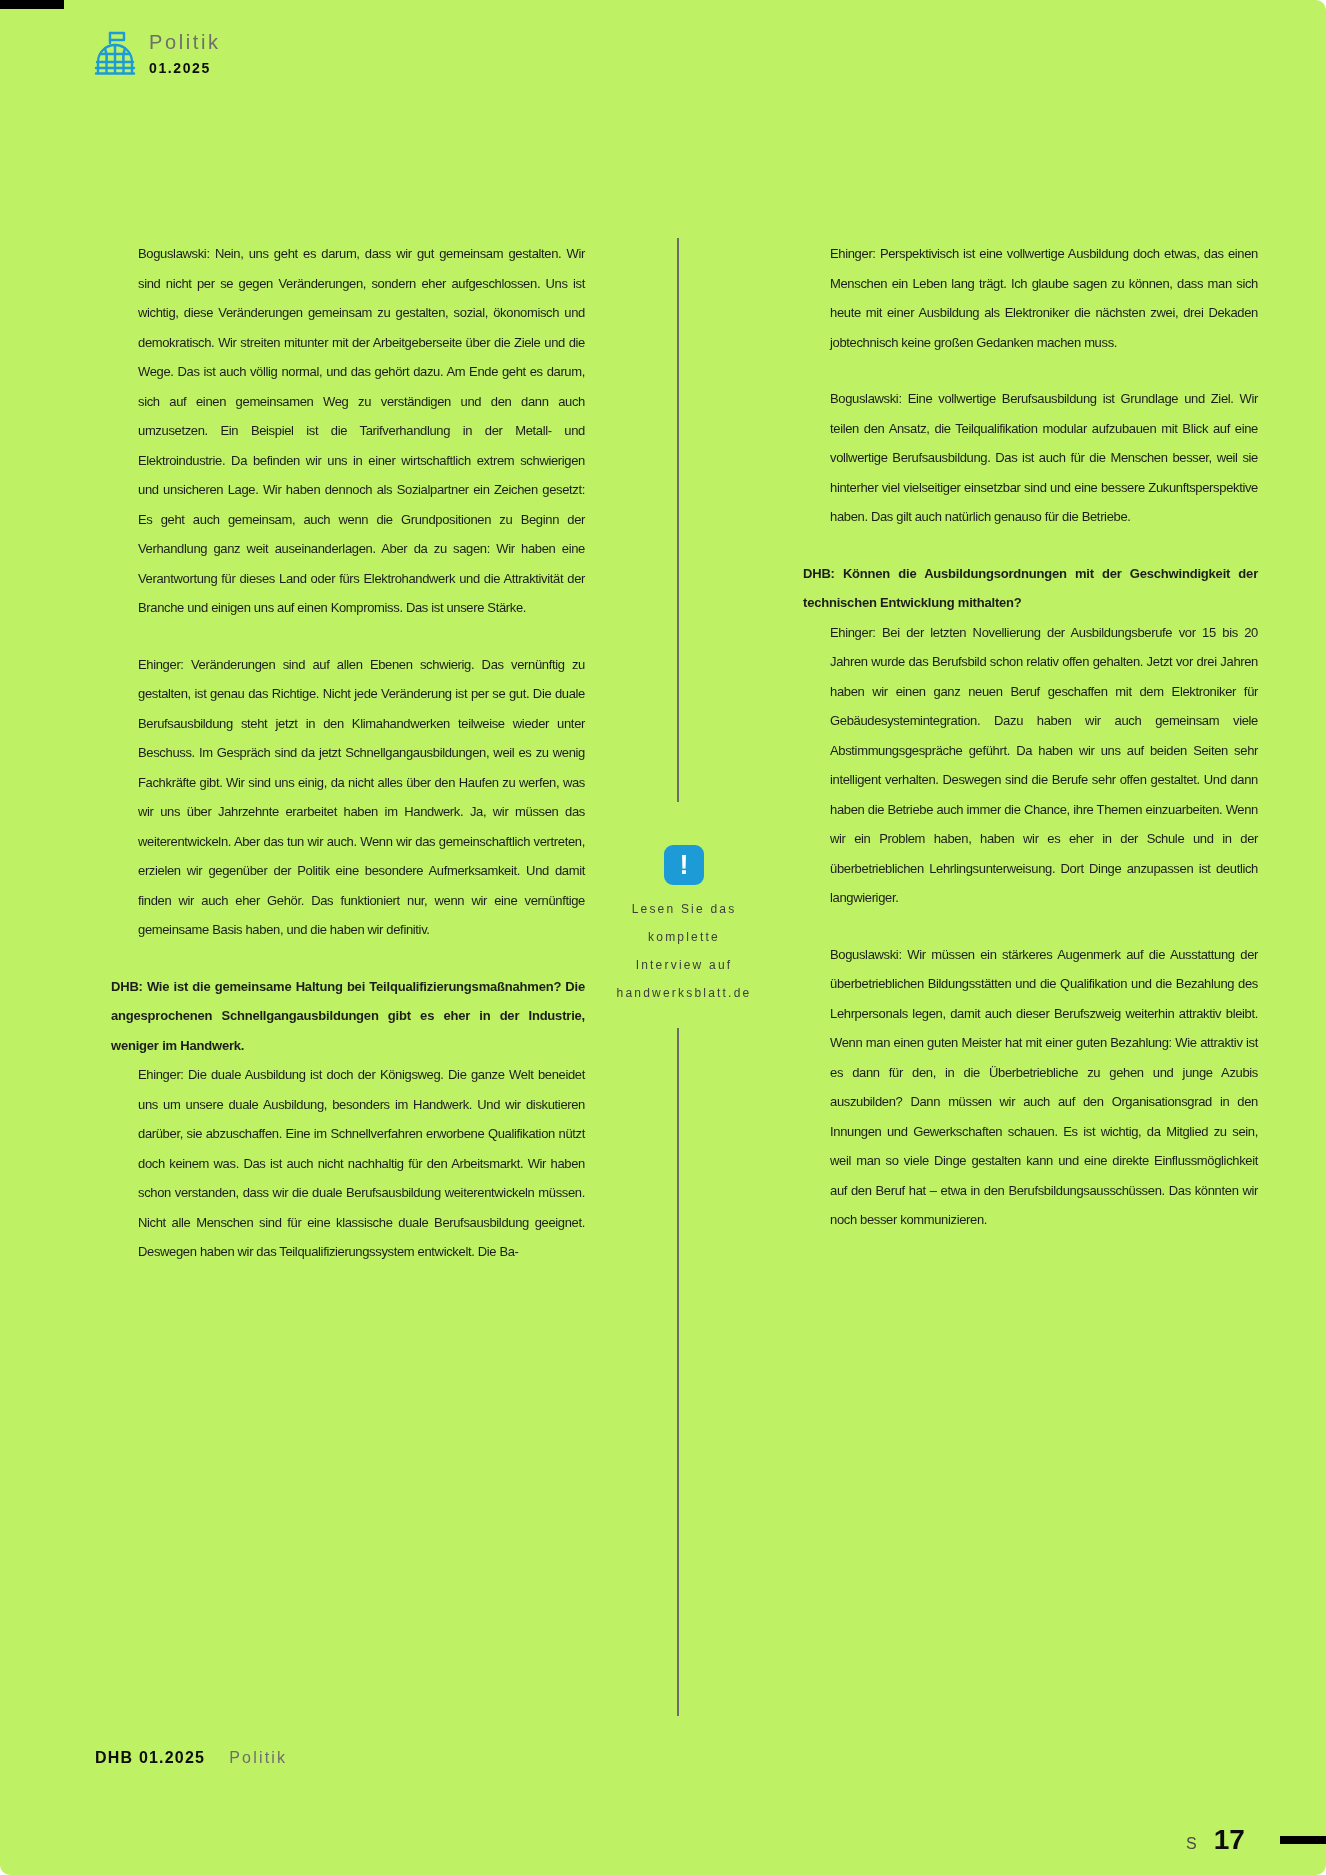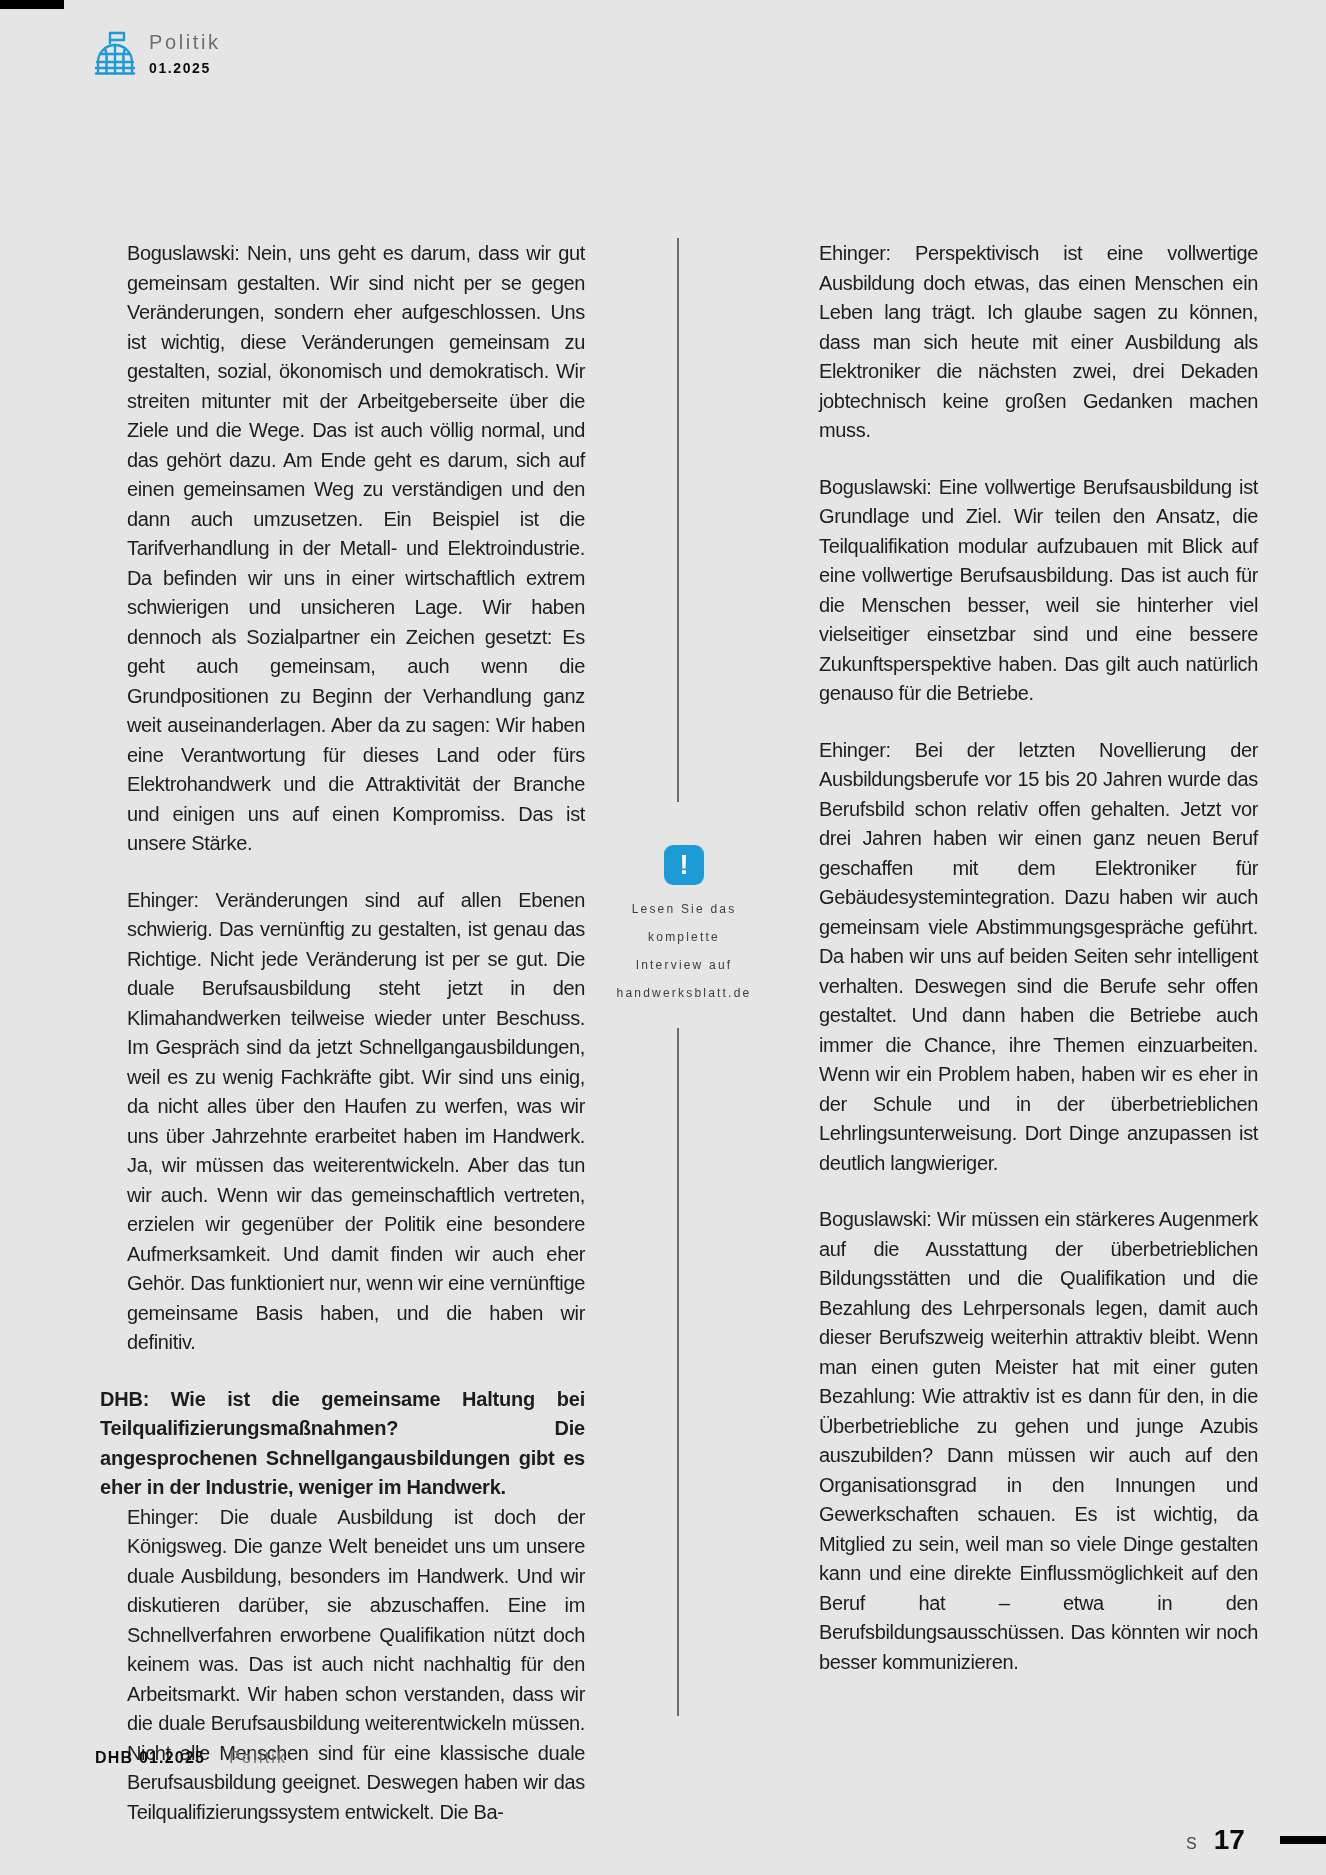--- a/index.html
+++ b/index.html
@@ -3,21 +3,21 @@
 <meta charset="utf-8">
 <style>
   html, body { margin: 0; padding: 0; background: #ffffff; }
   body {
     width: 1326px; height: 1875px;
     position: relative;
     font-family: "Liberation Sans", sans-serif;
     color: #1d1d1b;
     overflow: hidden;
   }
-  .page { position: absolute; inset: 0; background: #e5e5e5; }
+  .page { position: absolute; inset: 0; background: #bef264; border-radius: 10px; }
 
   
   .topbar-left {
     position: absolute; left: 0; top: 38; width: 64px; height: 9px;
     background: #000;
   }
   .header-icon { position: absolute; left: 93px; top: 30px; width: 44px; height: 46px; }
   .header-text { position: absolute; left: 149px; top: 31px; }
   .header-section {
     font-size: 20px; letter-spacing: 2.6px; color: #6e6e6e; line-height: 22px;
@@ -25,22 +25,22 @@
   .header-issue {
     font-size: 14px; font-weight: bold; letter-spacing: 1.6px; color: #0d0d0d;
     line-height: 24px; margin-top: 3px;
   }
 
   
   .col { position: absolute; top: 239px; }
   .col-left  { left: 96px;  width: 489px; }
   .col-right { left: 788px; width: 470px; }
   .para {
-    font-size: 20px; line-height: 29.5px; letter-spacing: -0.35px;
-    text-align: justify; padding-left: 27px; margin: 0 0 27px 4px;
+    font-size: 13px; line-height: 29.5px; letter-spacing: -0.35px;
+    text-align: justify; padding-left: 27px; margin: 0 0 27px 15px;
   }
   .para.question {
     padding-left: 0; font-weight: bold; margin-bottom: 0; letter-spacing: -0.2px;
   }
   .para:last-child { margin-bottom: 0; }
 
   
   .divider { position: absolute; left: 677px; width: 2px; background: #6d6d6d; }
   .divider.seg1 { top: 238px;  height: 564px; }
   .divider.seg2 { top: 1028px; height: 688px; }
@@ -104,20 +104,21 @@
 
   <div class="col col-left">
       <div class="para">Boguslawski: Nein, uns geht es darum, dass wir gut gemeinsam gestalten. Wir sind nicht per se gegen Veränderungen, sondern eher aufgeschlossen. Uns ist wichtig, diese Veränderungen gemeinsam zu gestalten, sozial, ökonomisch und demokratisch. Wir streiten mitunter mit der Arbeitgeberseite über die Ziele und die Wege. Das ist auch völlig normal, und das gehört dazu. Am Ende geht es darum, sich auf einen gemeinsamen Weg zu verständigen und den dann auch umzusetzen. Ein Beispiel ist die Tarifverhandlung in der Metall- und Elektroindustrie. Da befinden wir uns in einer wirtschaftlich extrem schwierigen und unsicheren Lage. Wir haben dennoch als Sozialpartner ein Zeichen gesetzt: Es geht auch gemeinsam, auch wenn die Grundpositionen zu Beginn der Verhandlung ganz weit auseinanderlagen. Aber da zu sagen: Wir haben eine Verantwortung für dieses Land oder fürs Elektrohandwerk und die Attraktivität der Branche und einigen uns auf einen Kompromiss. Das ist unsere Stärke.</div>
       <div class="para">Ehinger: Veränderungen sind auf allen Ebenen schwierig. Das vernünftig zu gestalten, ist genau das Richtige. Nicht jede Veränderung ist per se gut. Die duale Berufsausbildung steht jetzt in den Klimahandwerken teilweise wieder unter Beschuss. Im Gespräch sind da jetzt Schnellgangausbildungen, weil es zu wenig Fachkräfte gibt. Wir sind uns einig, da nicht alles über den Haufen zu werfen, was wir uns über Jahrzehnte erarbeitet haben im Handwerk. Ja, wir müssen das weiterentwickeln. Aber das tun wir auch. Wenn wir das gemeinschaftlich vertreten, erzielen wir gegenüber der Politik eine besondere Aufmerksamkeit. Und damit finden wir auch eher Gehör. Das funktioniert nur, wenn wir eine vernünftige gemeinsame Basis haben, und die haben wir definitiv.</div>
       <div class="para question">DHB: Wie ist die gemeinsame Haltung bei Teilqualifizierungsmaßnahmen? Die angesprochenen Schnellgangausbildungen gibt es eher in der Industrie, weniger im Handwerk.</div>
       <div class="para">Ehinger: Die duale Ausbildung ist doch der Königsweg. Die ganze Welt beneidet uns um unsere duale Ausbildung, besonders im Handwerk. Und wir diskutieren darüber, sie abzuschaffen. Eine im Schnellverfahren erworbene Qualifikation nützt doch keinem was. Das ist auch nicht nachhaltig für den Arbeitsmarkt. Wir haben schon verstanden, dass wir die duale Berufsausbildung weiterentwickeln müssen. Nicht alle Menschen sind für eine klassische duale Berufsausbildung geeignet. Deswegen haben wir das Teilqualifizierungssystem entwickelt. Die Ba-</div>
     </div>
   <div class="col col-right">
       <div class="para">Ehinger: Perspektivisch ist eine vollwertige Ausbildung doch etwas, das einen Menschen ein Leben lang trägt. Ich glaube sagen zu können, dass man sich heute mit einer Ausbildung als Elektroniker die nächsten zwei, drei Dekaden jobtechnisch keine großen Gedanken machen muss.</div>
       <div class="para">Boguslawski: Eine vollwertige Berufsausbildung ist Grundlage und Ziel. Wir teilen den Ansatz, die Teilqualifikation modular aufzubauen mit Blick auf eine vollwertige Berufsausbildung. Das ist auch für die Menschen besser, weil sie hinterher viel vielseitiger einsetzbar sind und eine bessere Zukunftsperspektive haben. Das gilt auch natürlich genauso für die Betriebe.</div>
+      <div class="para question">DHB: Können die Ausbildungsordnungen mit der Geschwindigkeit der technischen Entwicklung mithalten?</div>
       <div class="para">Ehinger: Bei der letzten Novellierung der Ausbildungsberufe vor 15 bis 20 Jahren wurde das Berufsbild schon relativ offen gehalten. Jetzt vor drei Jahren haben wir einen ganz neuen Beruf geschaffen mit dem Elektroniker für Gebäudesystemintegration. Dazu haben wir auch gemeinsam viele Abstimmungsgespräche geführt. Da haben wir uns auf beiden Seiten sehr intelligent verhalten. Deswegen sind die Berufe sehr offen gestaltet. Und dann haben die Betriebe auch immer die Chance, ihre Themen einzuarbeiten. Wenn wir ein Problem haben, haben wir es eher in der Schule und in der überbetrieblichen Lehrlingsunterweisung. Dort Dinge anzupassen ist deutlich langwieriger.</div>
       <div class="para">Boguslawski: Wir müssen ein stärkeres Augenmerk auf die Ausstattung der überbetrieblichen Bildungsstätten und die Qualifikation und die Bezahlung des Lehrpersonals legen, damit auch dieser Berufszweig weiterhin attraktiv bleibt. Wenn man einen guten Meister hat mit einer guten Bezahlung: Wie attraktiv ist es dann für den, in die Überbetriebliche zu gehen und junge Azubis auszubilden? Dann müssen wir auch auf den Organisationsgrad in den Innungen und Gewerkschaften schauen. Es ist wichtig, da Mitglied zu sein, weil man so viele Dinge gestalten kann und eine direkte Einflussmöglichkeit auf den Beruf hat – etwa in den Berufsbildungsausschüssen. Das könnten wir noch besser kommunizieren.</div>
     </div>
 
   <div class="divider seg1"></div>
   <div class="divider seg2"></div>
 
   <div class="callout">
     <span class="callout-icon">!</span>
     <div class="callout-text">

